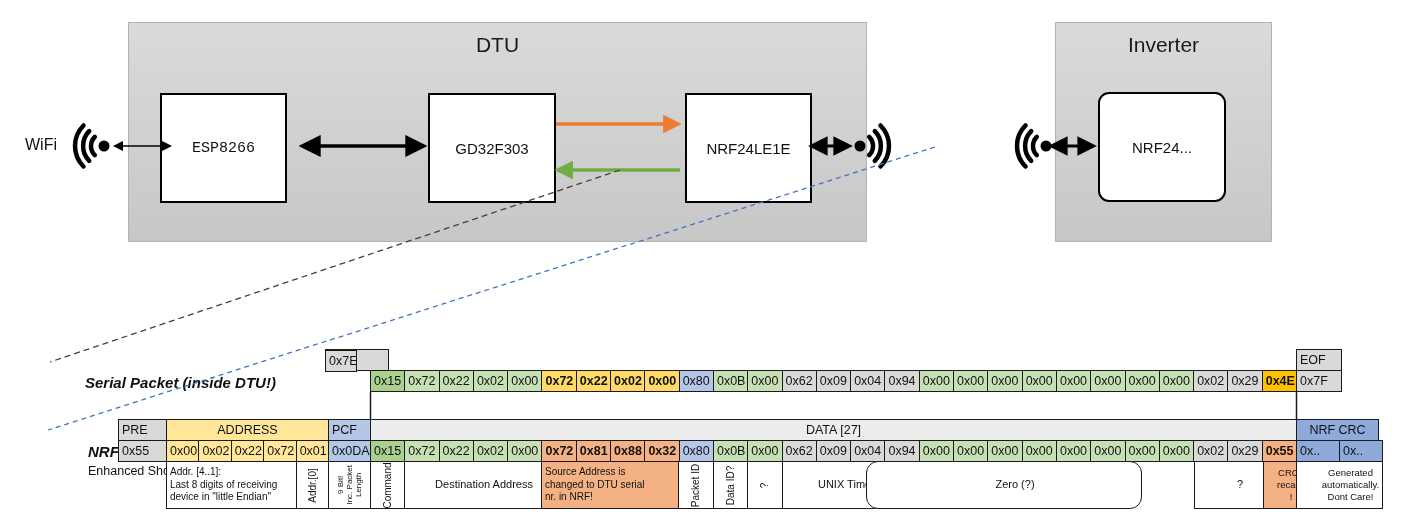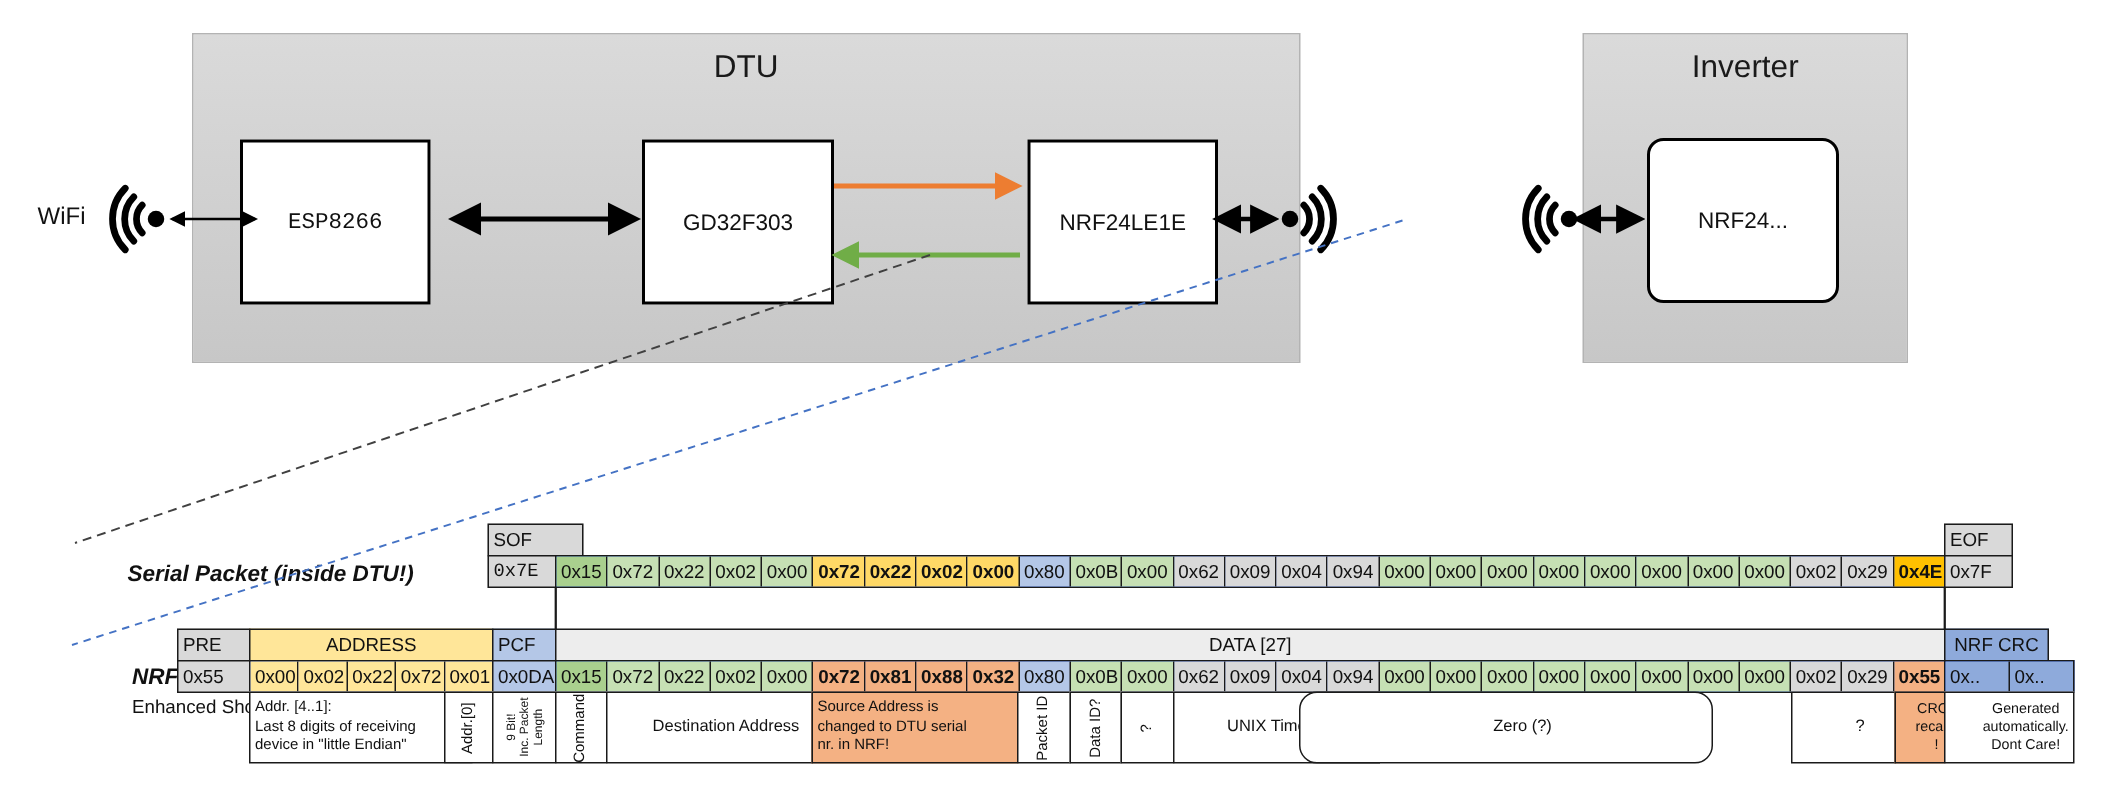--- a/index.html
+++ b/index.html
@@ -18,21 +18,21 @@
   .sub-label{position:absolute;font-size:12.5px;z-index:3;}
 
   .hcell,.vcellbox{position:absolute;height:22px;border:1px solid #1a1a1a;background:#d9d9d9;box-sizing:border-box;
     display:flex;align-items:center;font-size:12.5px;padding-left:3px;z-index:3;}
   .hcell.center{justify-content:center;padding-left:0;}
   .hd-yellow{background:#ffe699;}
   .hd-blue{background:#b4c7e7;}
   .hd-light{background:#ededed;text-align:right;}
   .hd-crc{background:#8eaadb;}
 
-  .strip{position:absolute;height:22px;display:flex;border:1px solid #1a1a1a;box-sizing:border-box;background:#1d4ed8;z-index:3;}
+  .strip{position:absolute;height:22px;display:flex;border:1px solid #1a1a1a;box-sizing:border-box;background:#15803d;z-index:3;}
   .strip .cell{flex:1;border-right:1px solid #1a1a1a;display:flex;align-items:center;padding-left:3px;font-size:12.5px;min-width:0;box-sizing:border-box;}
   .strip .cell:last-child{border-right:none;}
   .addr-strip .cell{background:#ffe699;}
   
   .g1{background:#a9d08e;}
   .g{background:#c6e0b4;}
   .gd{background:#ffd966;font-weight:bold;}
   .am{background:#ffc000;font-weight:bold;}
   .bl{background:#b4c7e7;}
   .gy{background:#d9d9d9;}
@@ -113,21 +113,21 @@
     <line x1="620" y1="170" x2="50" y2="362" stroke="#404040" stroke-width="1.3" stroke-dasharray="6 4"></line>
     <line x1="935" y1="147" x2="48" y2="430" stroke="#4472C4" stroke-width="1.3" stroke-dasharray="5 4"></line>
 
     <line x1="370.5" y1="392" x2="370.5" y2="420" stroke="#1a1a1a" stroke-width="1.5"></line>
     <line x1="1296.5" y1="392" x2="1296.5" y2="420" stroke="#1a1a1a" stroke-width="1.5"></line>
   </svg>
 
   <div class="pkt-label" style="left:85px;top:374px;">Serial Packet (inside DTU!)</div>
 
   <div class="hcell" style="left:325px;top:349px;width:64px;">SOF</div>
-  <div class="hcell" style="left:325px;top:370px;width:46px;font-family:Liberation Mono, monospace;">0x7E</div>
+  <div class="hcell" style="left:325px;top:350px;width:32px;">0x7E</div>
 
   <div class="strip" style="left:370px;top:370px;width:927px;">
 
       <div class="cell g1">0x15</div>
 
       <div class="cell g">0x72</div>
 
       <div class="cell g">0x22</div>
 
       <div class="cell g">0x02</div>
@@ -256,21 +256,21 @@
 
       <div class="cell g">0x00</div>
 
       <div class="cell gy">0x02</div>
 
       <div class="cell gy">0x29</div>
 
       <div class="cell sa">0x55</div>
     </div>
 
-  <div class="hcell center hd-crc" style="left:1296px;top:419px;width:70px;">NRF CRC</div>
+  <div class="hcell center hd-crc" style="left:1296px;top:419px;width:83px;">NRF CRC</div>
   <div class="strip" style="left:1296px;top:440px;width:87px;">
 
       <div class="cell cb">0x..</div>
 
       <div class="cell cb">0x..</div>
     </div>
 
   <div class="acell leftal" style="left:166px;width:149px;">Addr. [4..1]:
 Last 8 digits of receiving
 device in "little Endian"</div>

